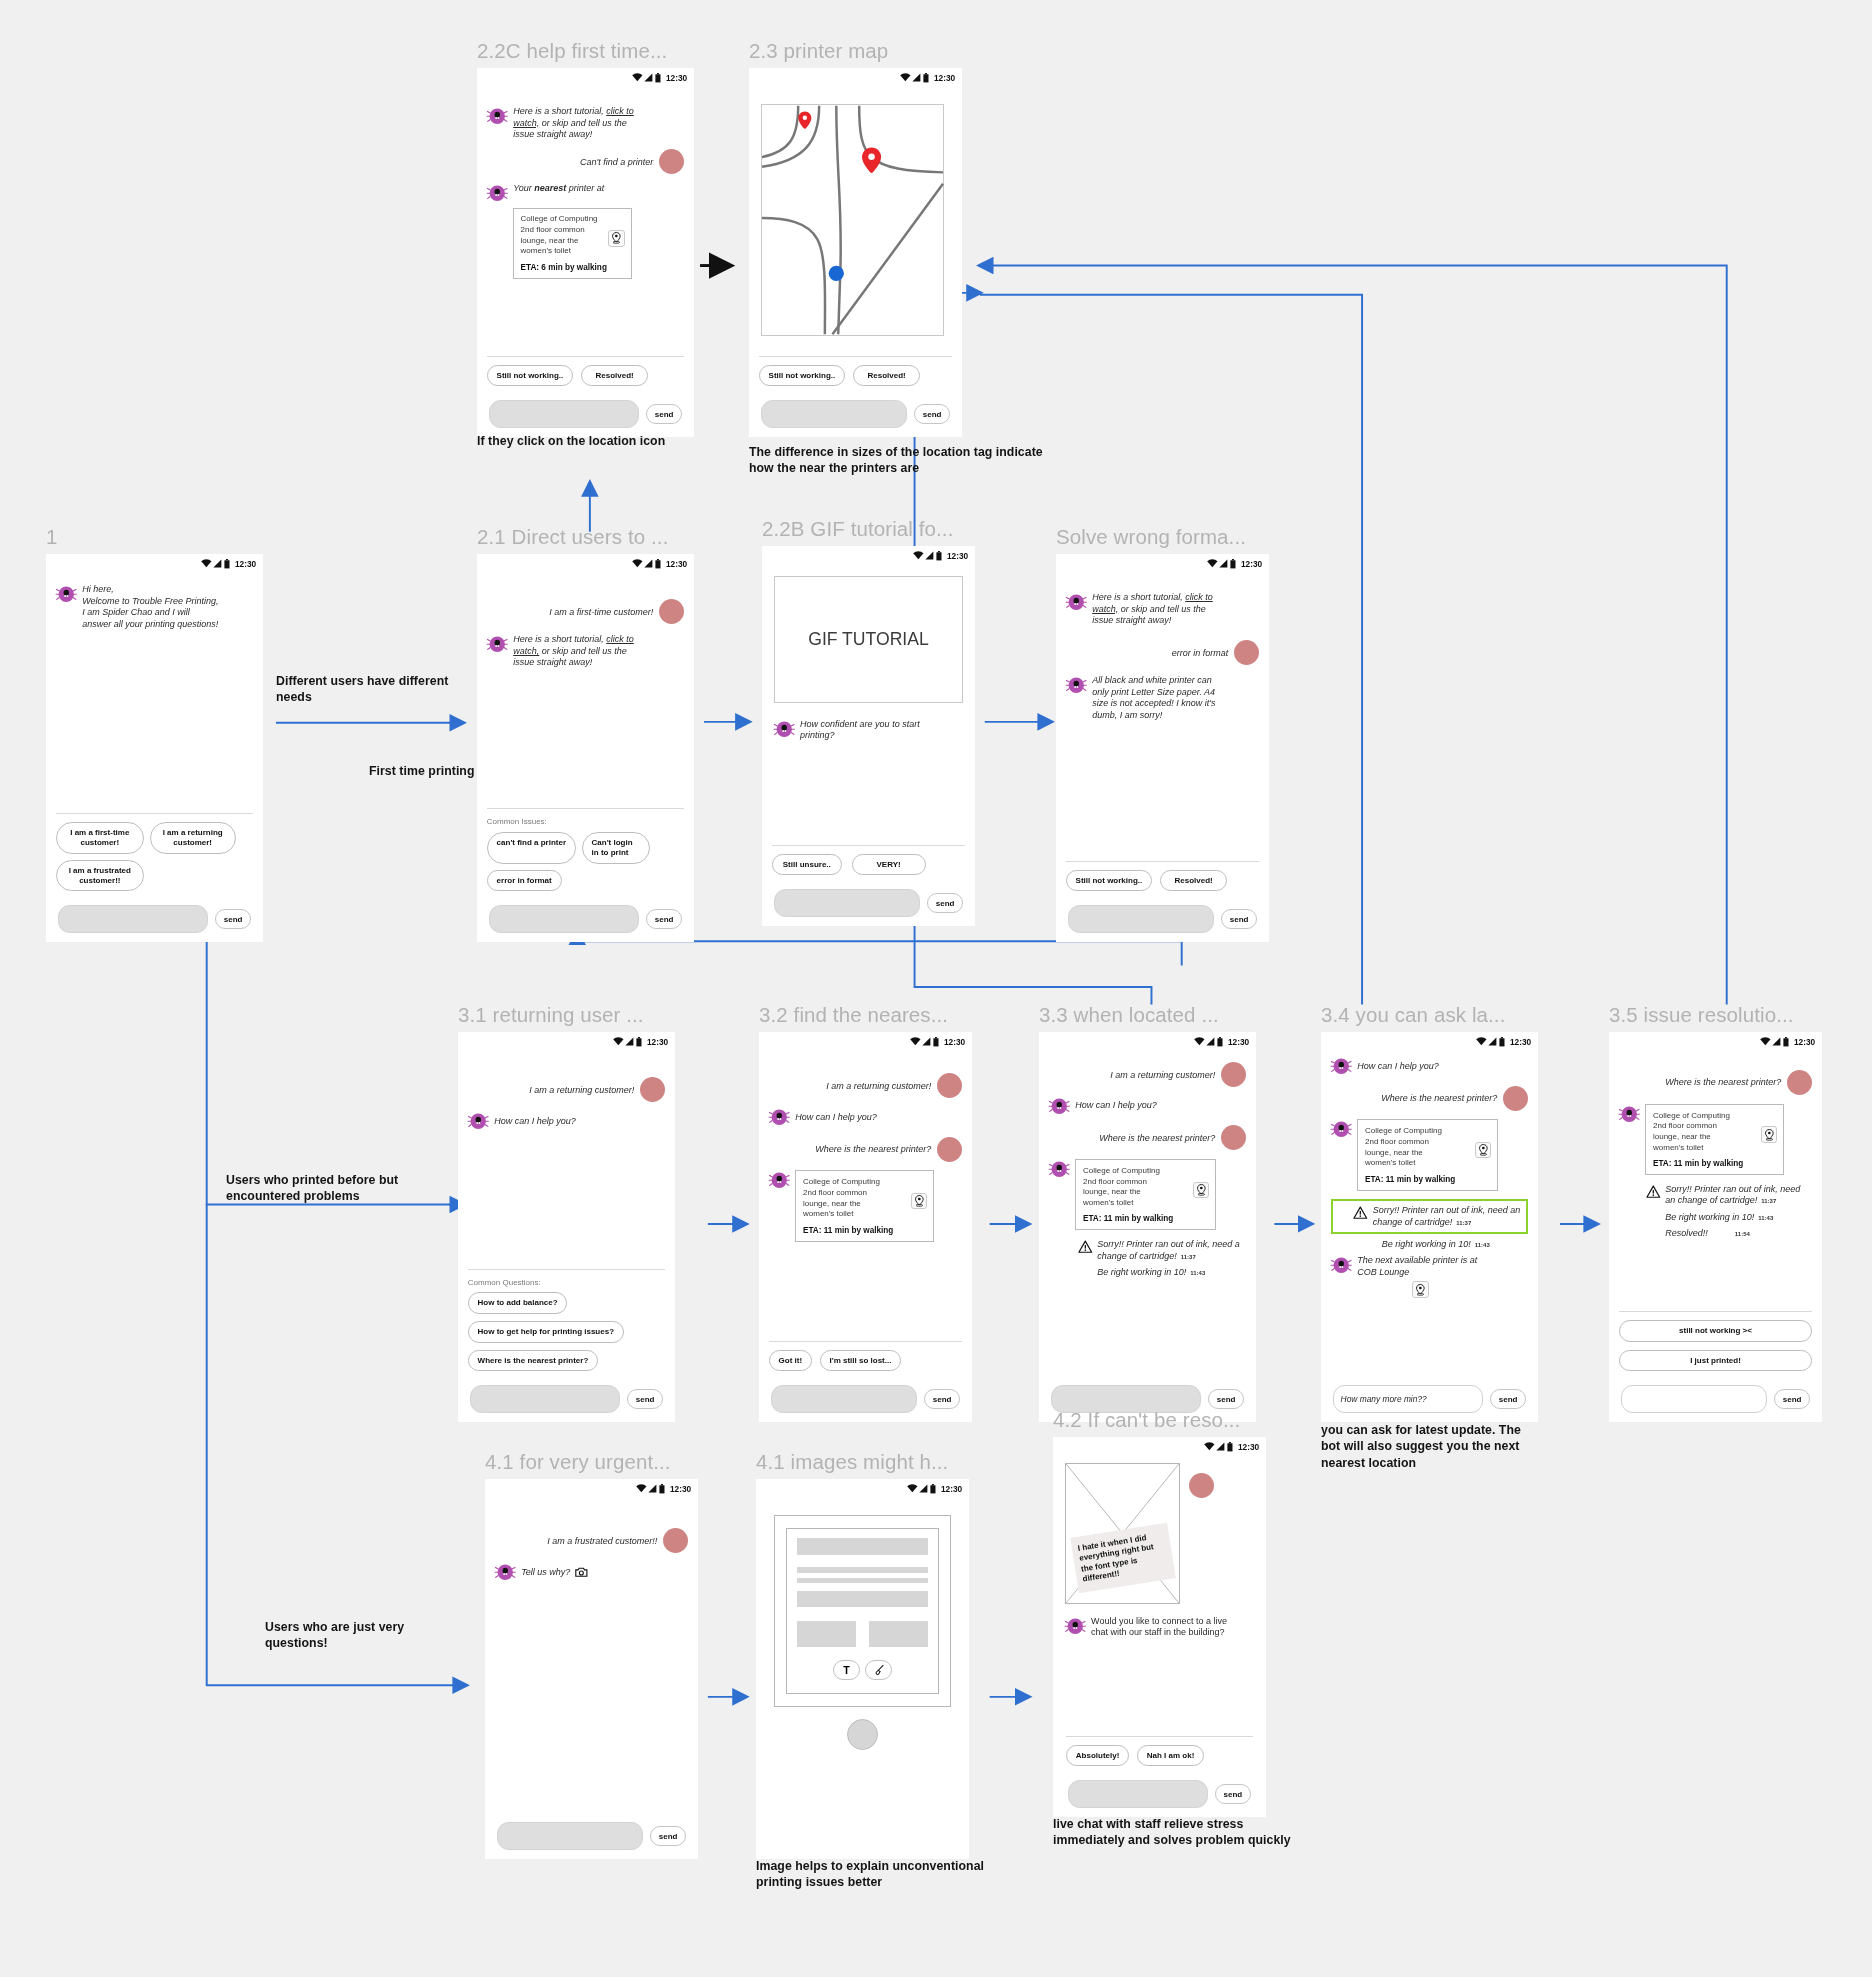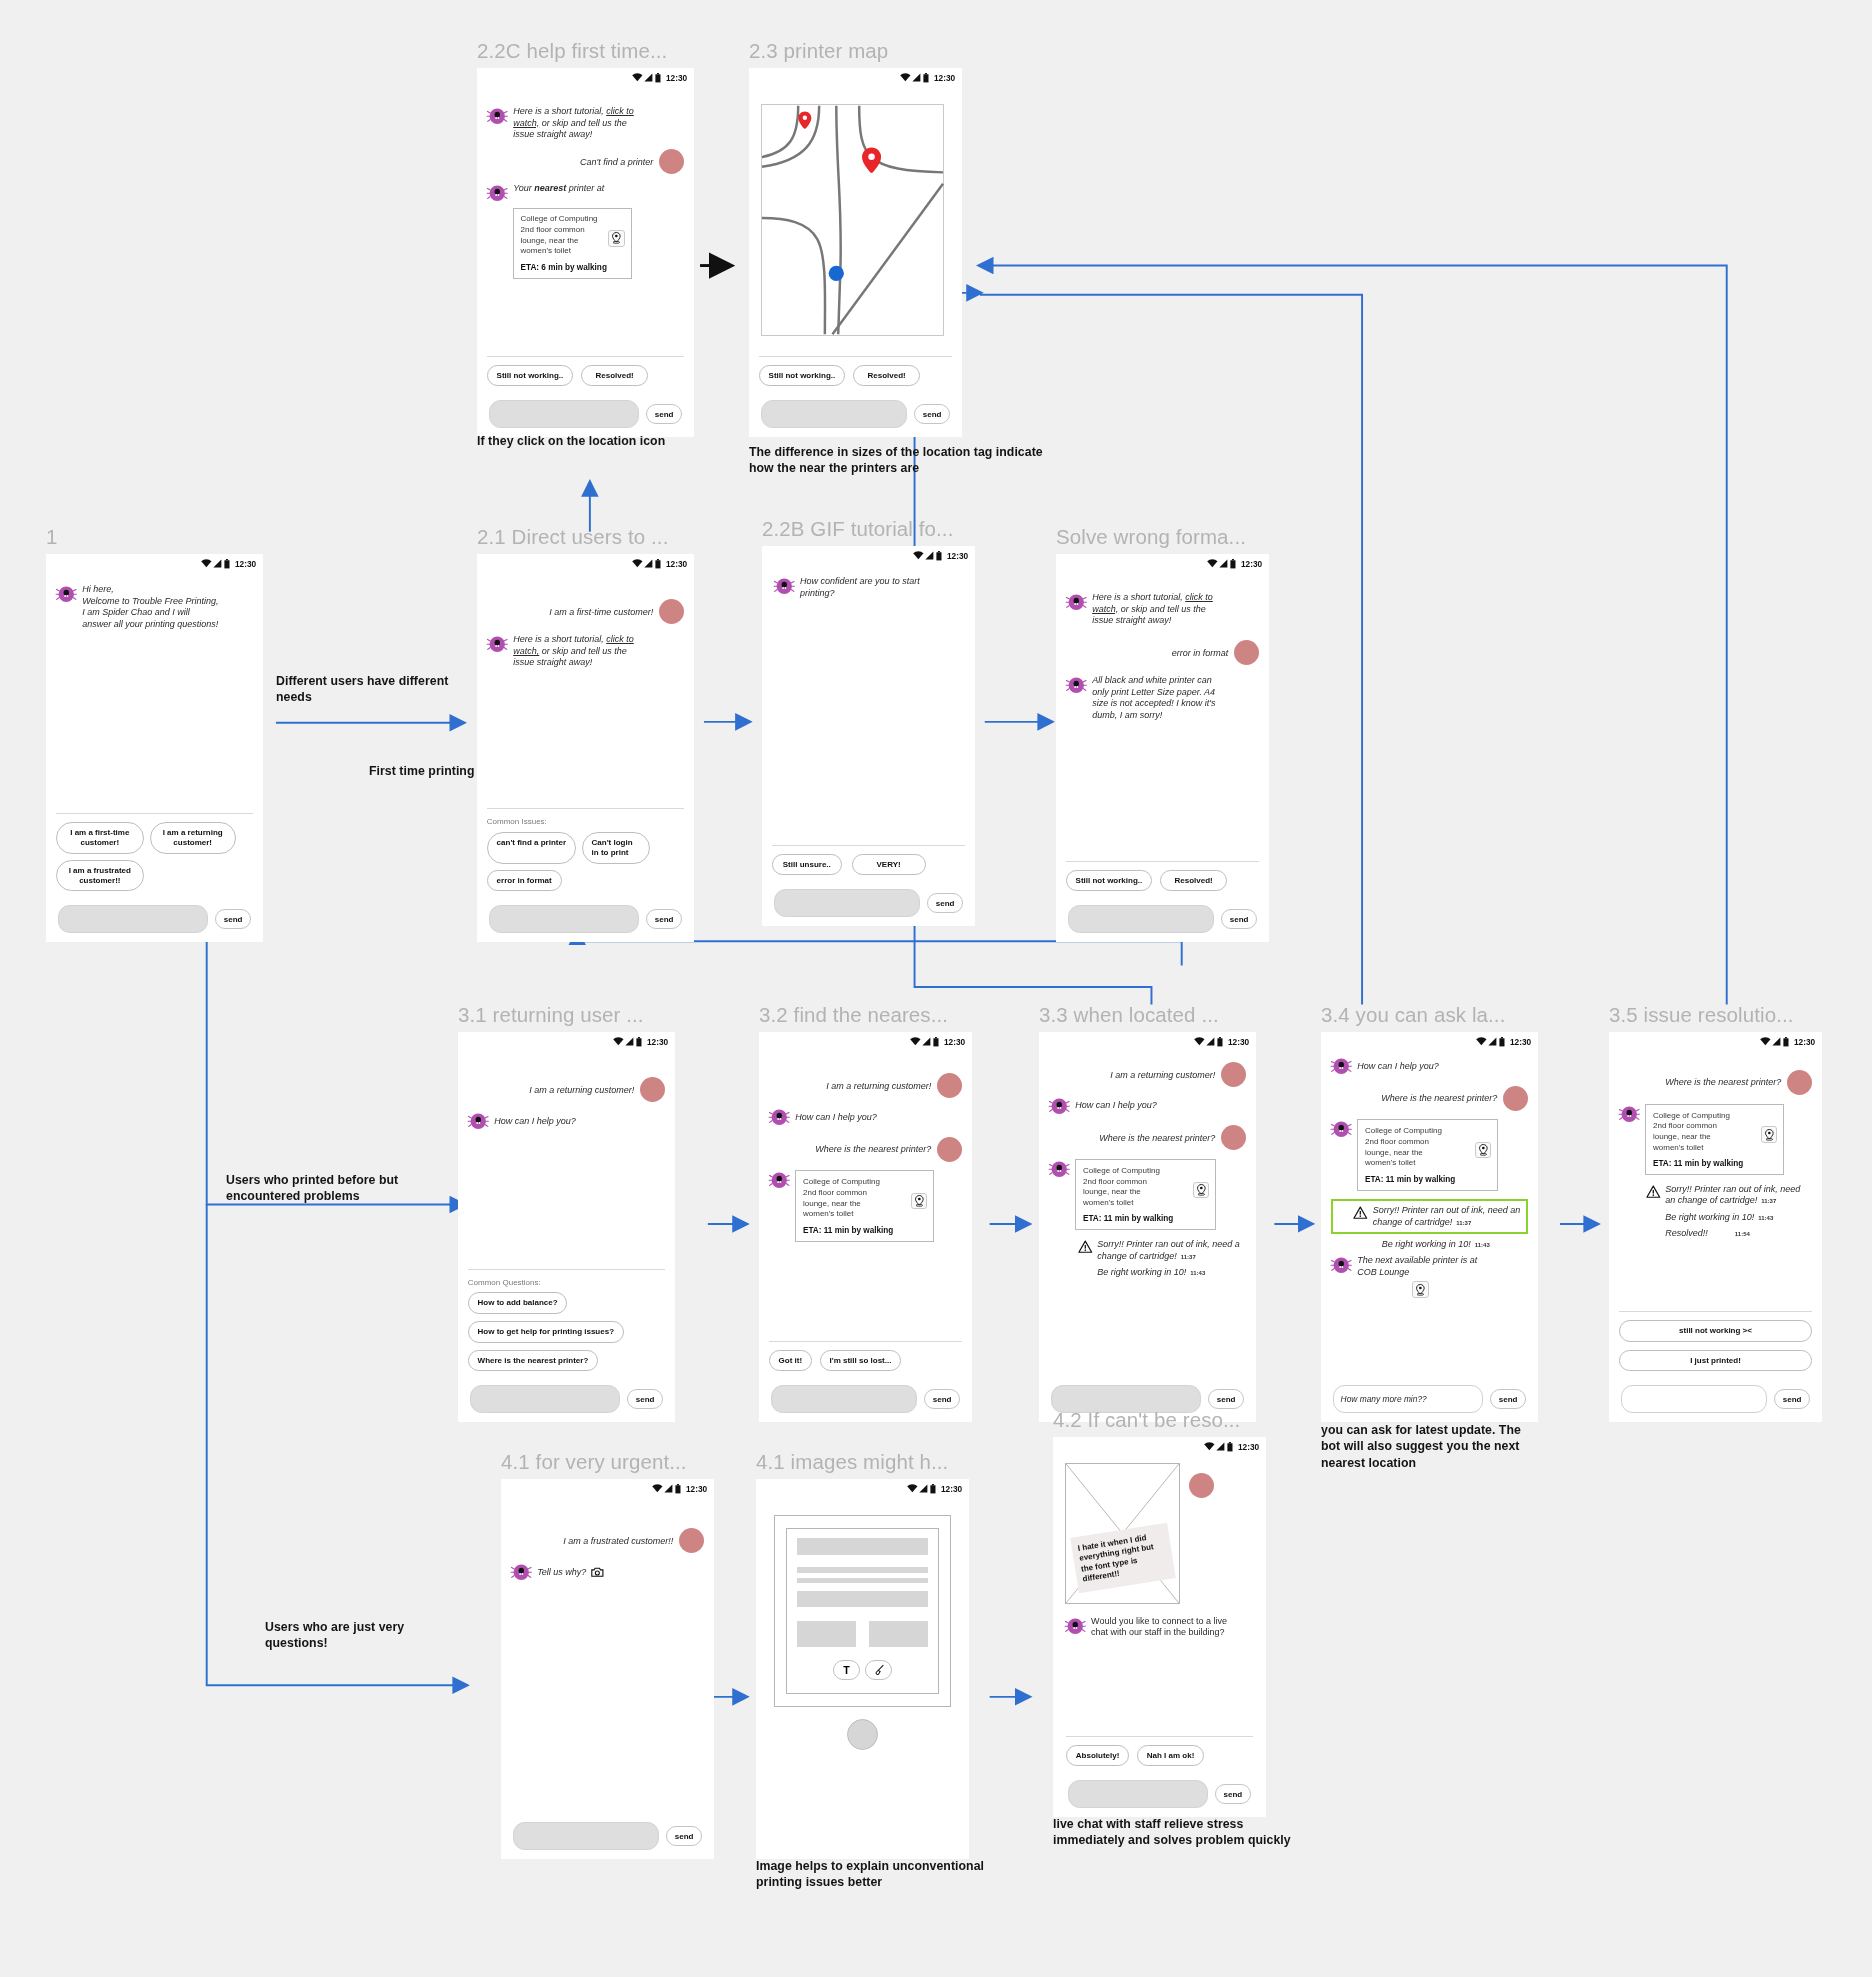--- a/index.html
+++ b/index.html
@@ -395,20 +395,23 @@
         <svg class="sb-ico" width="8.8" height="8.8" viewBox="0 0 9 9">
             <path d="M8.6 0.4 L8.6 8.6 L0.4 8.6 Z" fill="#111"></path>
           </svg>
         <svg class="sb-ico" width="5.9" height="9.8" viewBox="0 0 6 10">
             <rect x="2" y="0" width="2" height="1.3" fill="#111"></rect>
             <rect x="0.4" y="1.3" width="5.2" height="8.3" fill="#111"></rect>
           </svg>
         <span class="clock">12:30</span>
       </div>
       <div class="chatbody" style="padding:13.7px 11.7px 0 11.7px;">
+        <div style="border:1px solid #c8c8c8; height:127px; display:flex; align-items:center; justify-content:center; margin-bottom:15.6px;">
+          <span style="font-size:17.6px; color:#3c3c3c;">GIF TUTORIAL</span>
+        </div>
         <div class="row bot">
           <div class="avatar">
             <svg width="20.5" height="20.5" viewBox="0 0 24 24">
                 <circle cx="12" cy="12" r="9" fill="#b04fb0"></circle>
                 <g stroke="#b04fb0" stroke-width="1.4" stroke-linecap="round">
                   <path d="M3.5 8 L0.6 6.4 M3.2 12 L0.2 12 M3.5 16 L0.8 18 M20.5 8 L23.4 6.4 M20.8 12 L23.8 12 M20.5 16 L23.2 18"></path>
                 </g>
                 <ellipse cx="12" cy="10.3" rx="3.2" ry="3.6" fill="#111"></ellipse>
                 <circle cx="10.7" cy="14.1" r="1.1" fill="#fff"></circle>
                 <circle cx="13.3" cy="14.1" r="1.1" fill="#fff"></circle>
@@ -893,21 +896,21 @@
           <div class="chip">I just printed!</div>
         </div>
         <div class="inputbar">
           <div class="textfield empty-outline"></div>
           <div class="sendbtn">send</div>
         </div>
       </div>
     </div>
   </div>
 
-  <div class="frame" style="left:485px; top:1450px; width:213px;margin-left:16px;">
+  <div class="frame" style="left:485px; top:1450px; width:213px;">
     <div class="frame-title">4.1 for very urgent...</div>
     <div class="phone" style="height:380px;">
       <div class="statusbar">
         <svg class="sb-ico" width="10.7" height="8.8" viewBox="0 0 11 9">
             <path d="M5.5 8.4 L0.2 2.3 A7.6 7.6 0 0 1 10.8 2.3 Z" fill="#111"></path>
           </svg>
         <svg class="sb-ico" width="8.8" height="8.8" viewBox="0 0 9 9">
             <path d="M8.6 0.4 L8.6 8.6 L0.4 8.6 Z" fill="#111"></path>
           </svg>
         <svg class="sb-ico" width="5.9" height="9.8" viewBox="0 0 6 10">

